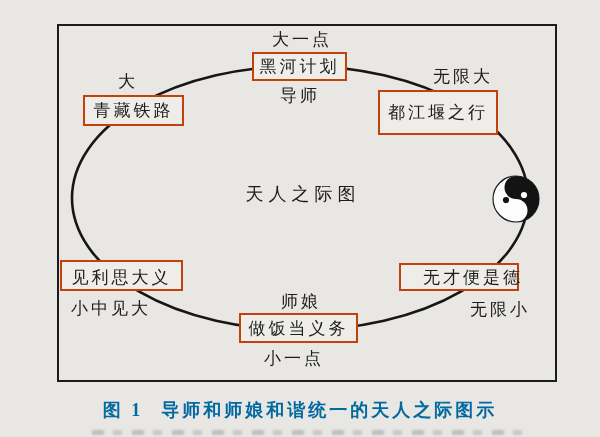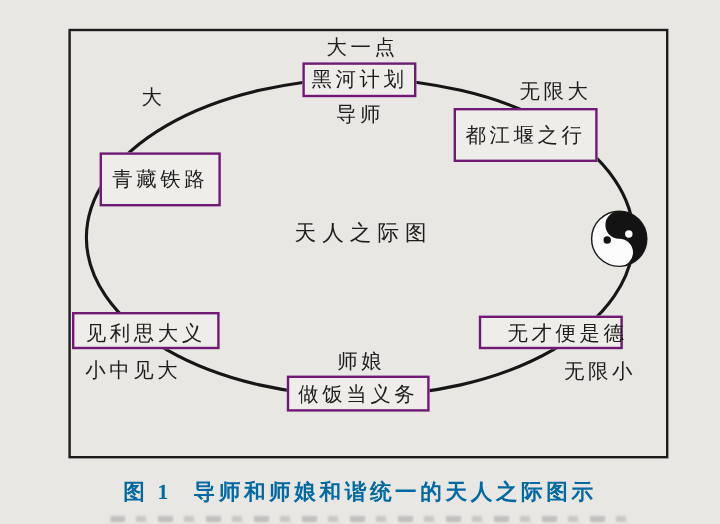--- a/index.html
+++ b/index.html
@@ -30,32 +30,32 @@
   svg.diagram-lines {
     position: absolute;
     left: 0;
     top: 0;
     width: 600px;
     height: 437px;
   }
   
   .node-box {
     position: absolute;
-    border: 2px solid #701a75;
+    border: 2px solid #c2410c;
     background: #eeede9;
     display: flex;
     align-items: center;
     justify-content: center;
     font-size: 17px;
     letter-spacing: 3px;
     white-space: nowrap;
     box-sizing: border-box;
   }
   .box-top          { left: 252px; top: 52px;  width: 95px;  height: 29px; }
-  .box-top-left     { left: 83px;  top: 95px;  width: 101px; height: 45px; margin-top: 32px; }
+  .box-top-left     { left: 83px;  top: 95px;  width: 101px; height: 31px; }
   .box-top-right    { left: 378px; top: 90px;  width: 120px; height: 45px; }
   .box-bottom-left  { left: 60px;  top: 260px; width: 123px; height: 31px; align-items: flex-end; }
   .box-bottom-right { left: 399px; top: 263px; width: 120px; height: 28px; padding-left: 28px; }
   .box-bottom       { left: 239px; top: 313px; width: 119px; height: 30px; }
   
   .free-label {
     position: absolute;
     font-size: 17px;
     letter-spacing: 3px;
     white-space: nowrap;
@@ -149,20 +149,21 @@
     <span>做饭当义务</span>
   </div>
 
   <div class="free-label lbl-top-above">大一点</div>
   <div class="free-label lbl-top-below">导师</div>
   <div class="free-label lbl-topleft-above">大</div>
   <div class="free-label lbl-topright-above">无限大</div>
   <div class="free-label lbl-botleft-below">小中见大</div>
   <div class="free-label lbl-botright-below">无限小</div>
   <div class="free-label lbl-bottom-above">师娘</div>
+  <div class="free-label lbl-bottom-below">小一点</div>
 
   <div class="center-title">天人之际图</div>
 
   <div class="caption">
     <span class="fig-label">图 1</span><span>导师和师娘和谐统一的天人之际图示</span>
   </div>
 
   <div class="faint-cut-line"></div>
 
 </div>

